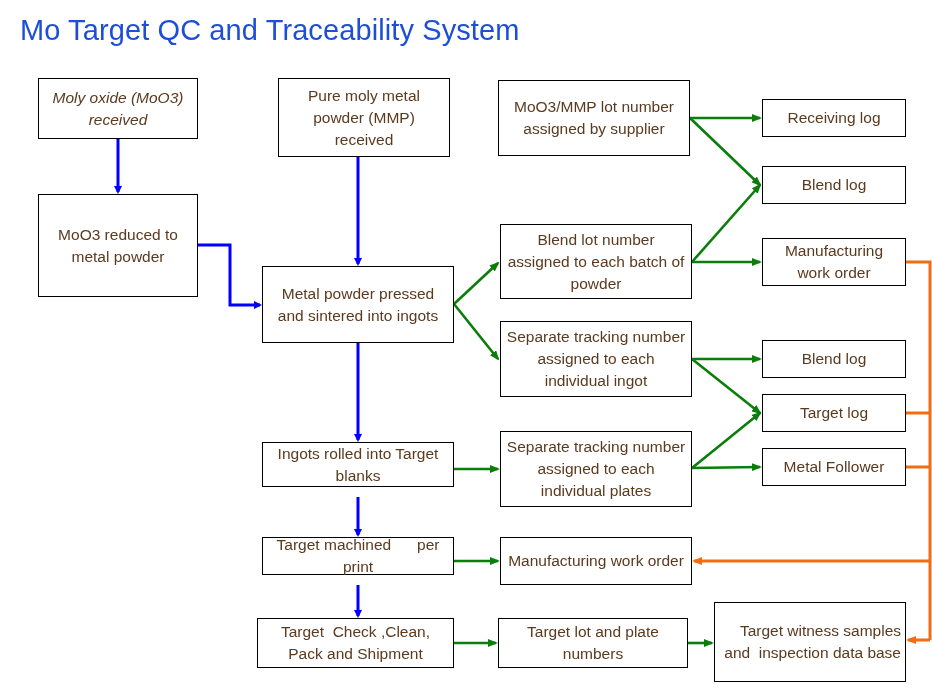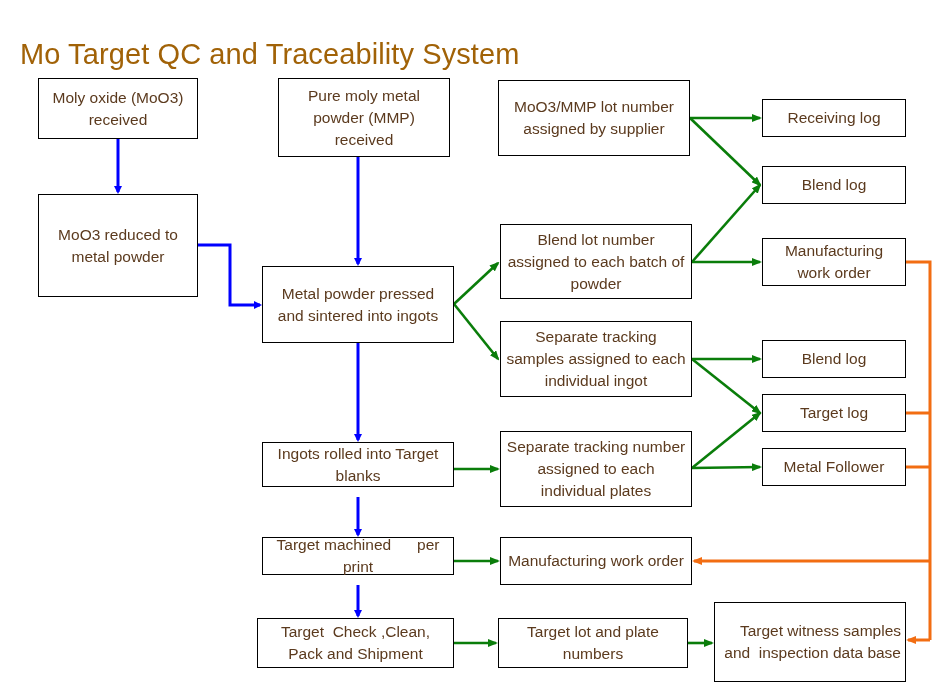--- a/index.html
+++ b/index.html
@@ -1,17 +1,17 @@
 <!DOCTYPE html>
 <html><head>
 <meta charset="utf-8">
 <style>
   html, body { margin: 0; padding: 0; background: #ffffff; }
   body { width: 932px; height: 687px; position: relative; overflow: hidden; font-family: "Liberation Sans", sans-serif; }
-  .title { position: absolute; left: 20px; top: 14px; font-size: 29px; color: #a16207; font-family: "Liberation Sans", sans-serif; white-space: nowrap; letter-spacing: 0.1px; margin-top: 24px; }
+  .title { position: absolute; left: 20px; top: 14px; font-size: 29px; color: #1d4ed8; font-family: "Liberation Sans", sans-serif; white-space: nowrap; letter-spacing: 0.1px; }
   .box { position: absolute; box-sizing: border-box; border: 1.3px solid #000; background: #fff; display: flex; align-items: center; justify-content: center; text-align: center; color: #5b3a1e; font-family: "Liberation Sans", sans-serif; font-size: 15.5px; line-height: 22px; padding: 0 4px; }
   svg.links { position: absolute; left: 0; top: 0; width: 932px; height: 687px; }
 </style>
 </head>
 <body>
 
 <div class="title">Mo Target QC and Traceability System</div>
 
 <svg class="links" viewBox="0 0 932 687">
   <defs>
@@ -56,31 +56,31 @@
 
   <g stroke="#f26d12" stroke-width="3" fill="none">
     <polyline points="906,262 930,262 930,640"></polyline>
     <line x1="906" y1="413" x2="930" y2="413"></line>
     <line x1="906" y1="467" x2="930" y2="467"></line>
     <line x1="930" y1="561" x2="694" y2="561" marker-end="url(#ao)"></line>
     <line x1="930" y1="640" x2="908" y2="640" marker-end="url(#ao)"></line>
   </g>
 </svg>
 
-<div class="box" style="left:38px;top:78px;width:160px;height:61px;">Moly oxide (MoO3) received</div>
+<div class="box" style="left:38px;top:78px;width:160px;height:61px;font-style:italic;">Moly oxide (MoO3) received</div>
 <div class="box" style="left:38px;top:194px;width:160px;height:103px;">MoO3 reduced to metal powder</div>
 <div class="box" style="left:278px;top:78px;width:172px;height:79px;">Pure moly metal powder (MMP) received</div>
 <div class="box" style="left:262px;top:266px;width:192px;height:77px;">Metal powder pressed and sintered into ingots</div>
 <div class="box" style="left:262px;top:442px;width:192px;height:45px;">Ingots rolled into Target blanks</div>
 <div class="box" style="left:262px;top:537px;width:192px;height:38px;white-space:pre-wrap;">Target machined      per print</div>
 <div class="box" style="left:257px;top:618px;width:197px;height:50px;white-space:pre-wrap;">Target  Check ,Clean, Pack and Shipment</div>
 
 <div class="box" style="left:498px;top:80px;width:192px;height:76px;">MoO3/MMP lot number assigned by supplier</div>
 <div class="box" style="left:500px;top:224px;width:192px;height:75px;">Blend lot number assigned to each batch of powder</div>
-<div class="box" style="left:500px;top:321px;width:192px;height:76px;">Separate tracking samples assigned to each individual ingot</div>
+<div class="box" style="left:500px;top:321px;width:192px;height:76px;">Separate tracking number assigned to each individual ingot</div>
 <div class="box" style="left:500px;top:431px;width:192px;height:76px;">Separate tracking number assigned to each individual plates</div>
 <div class="box" style="left:500px;top:537px;width:192px;height:48px;">Manufacturing work order</div>
 <div class="box" style="left:498px;top:618px;width:190px;height:50px;">Target lot and plate numbers</div>
 
 <div class="box" style="left:762px;top:99px;width:144px;height:38px;">Receiving log</div>
 <div class="box" style="left:762px;top:166px;width:144px;height:38px;">Blend log</div>
 <div class="box" style="left:762px;top:238px;width:144px;height:48px;">Manufacturing work order</div>
 <div class="box" style="left:762px;top:340px;width:144px;height:38px;">Blend log</div>
 <div class="box" style="left:762px;top:394px;width:144px;height:38px;">Target log</div>
 <div class="box" style="left:762px;top:448px;width:144px;height:38px;">Metal Follower</div>

